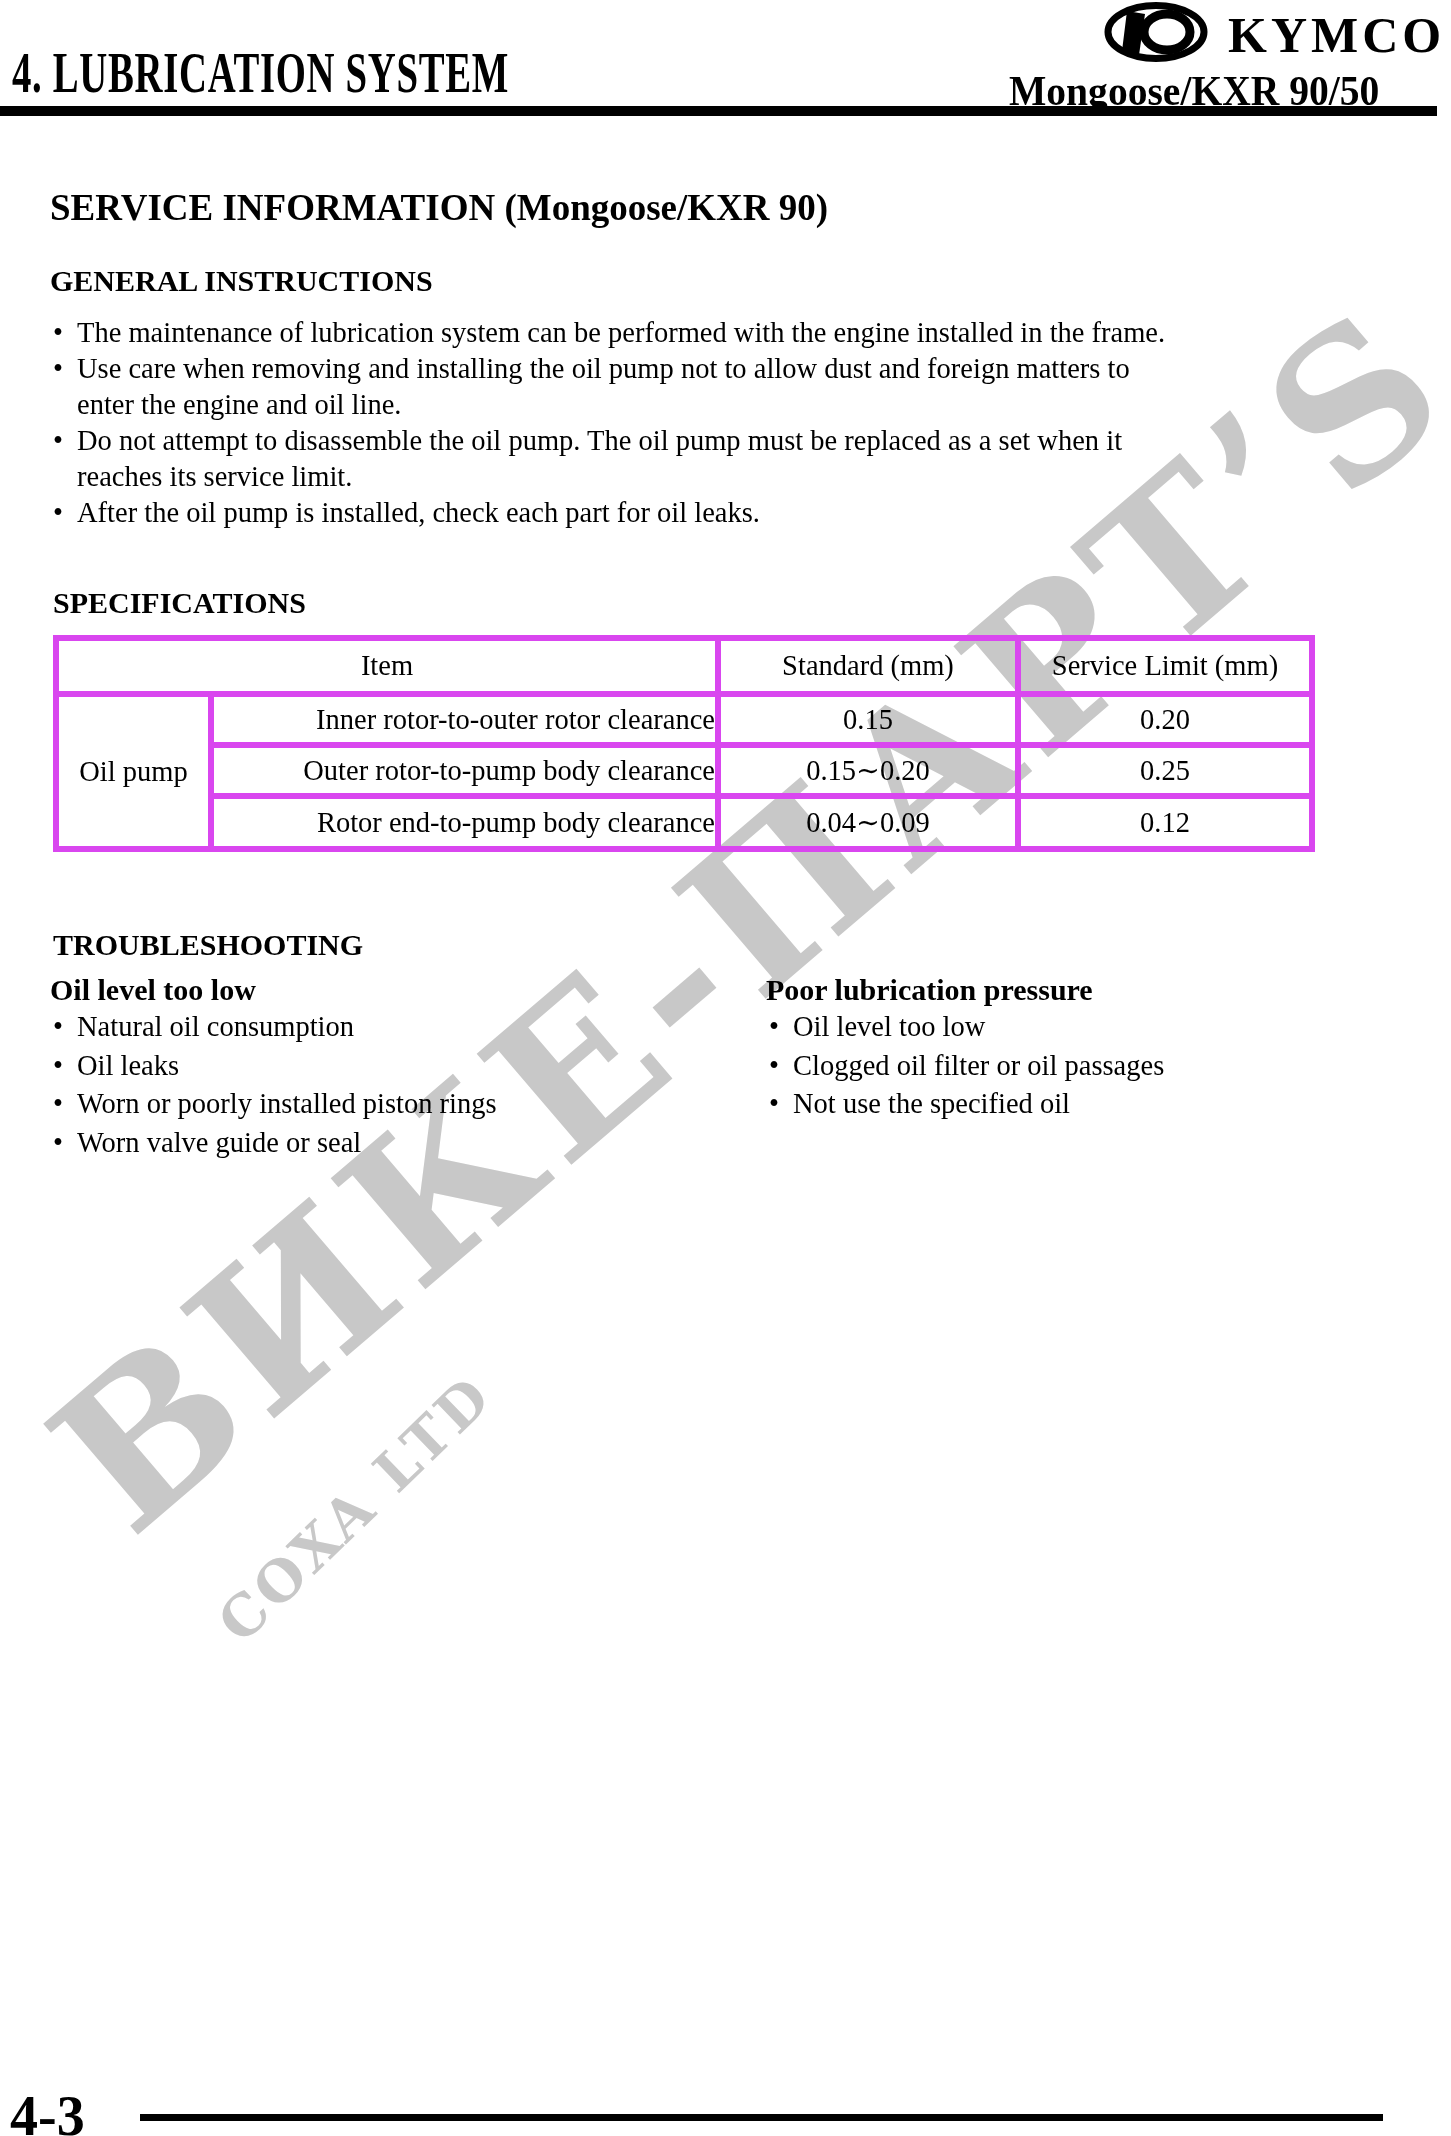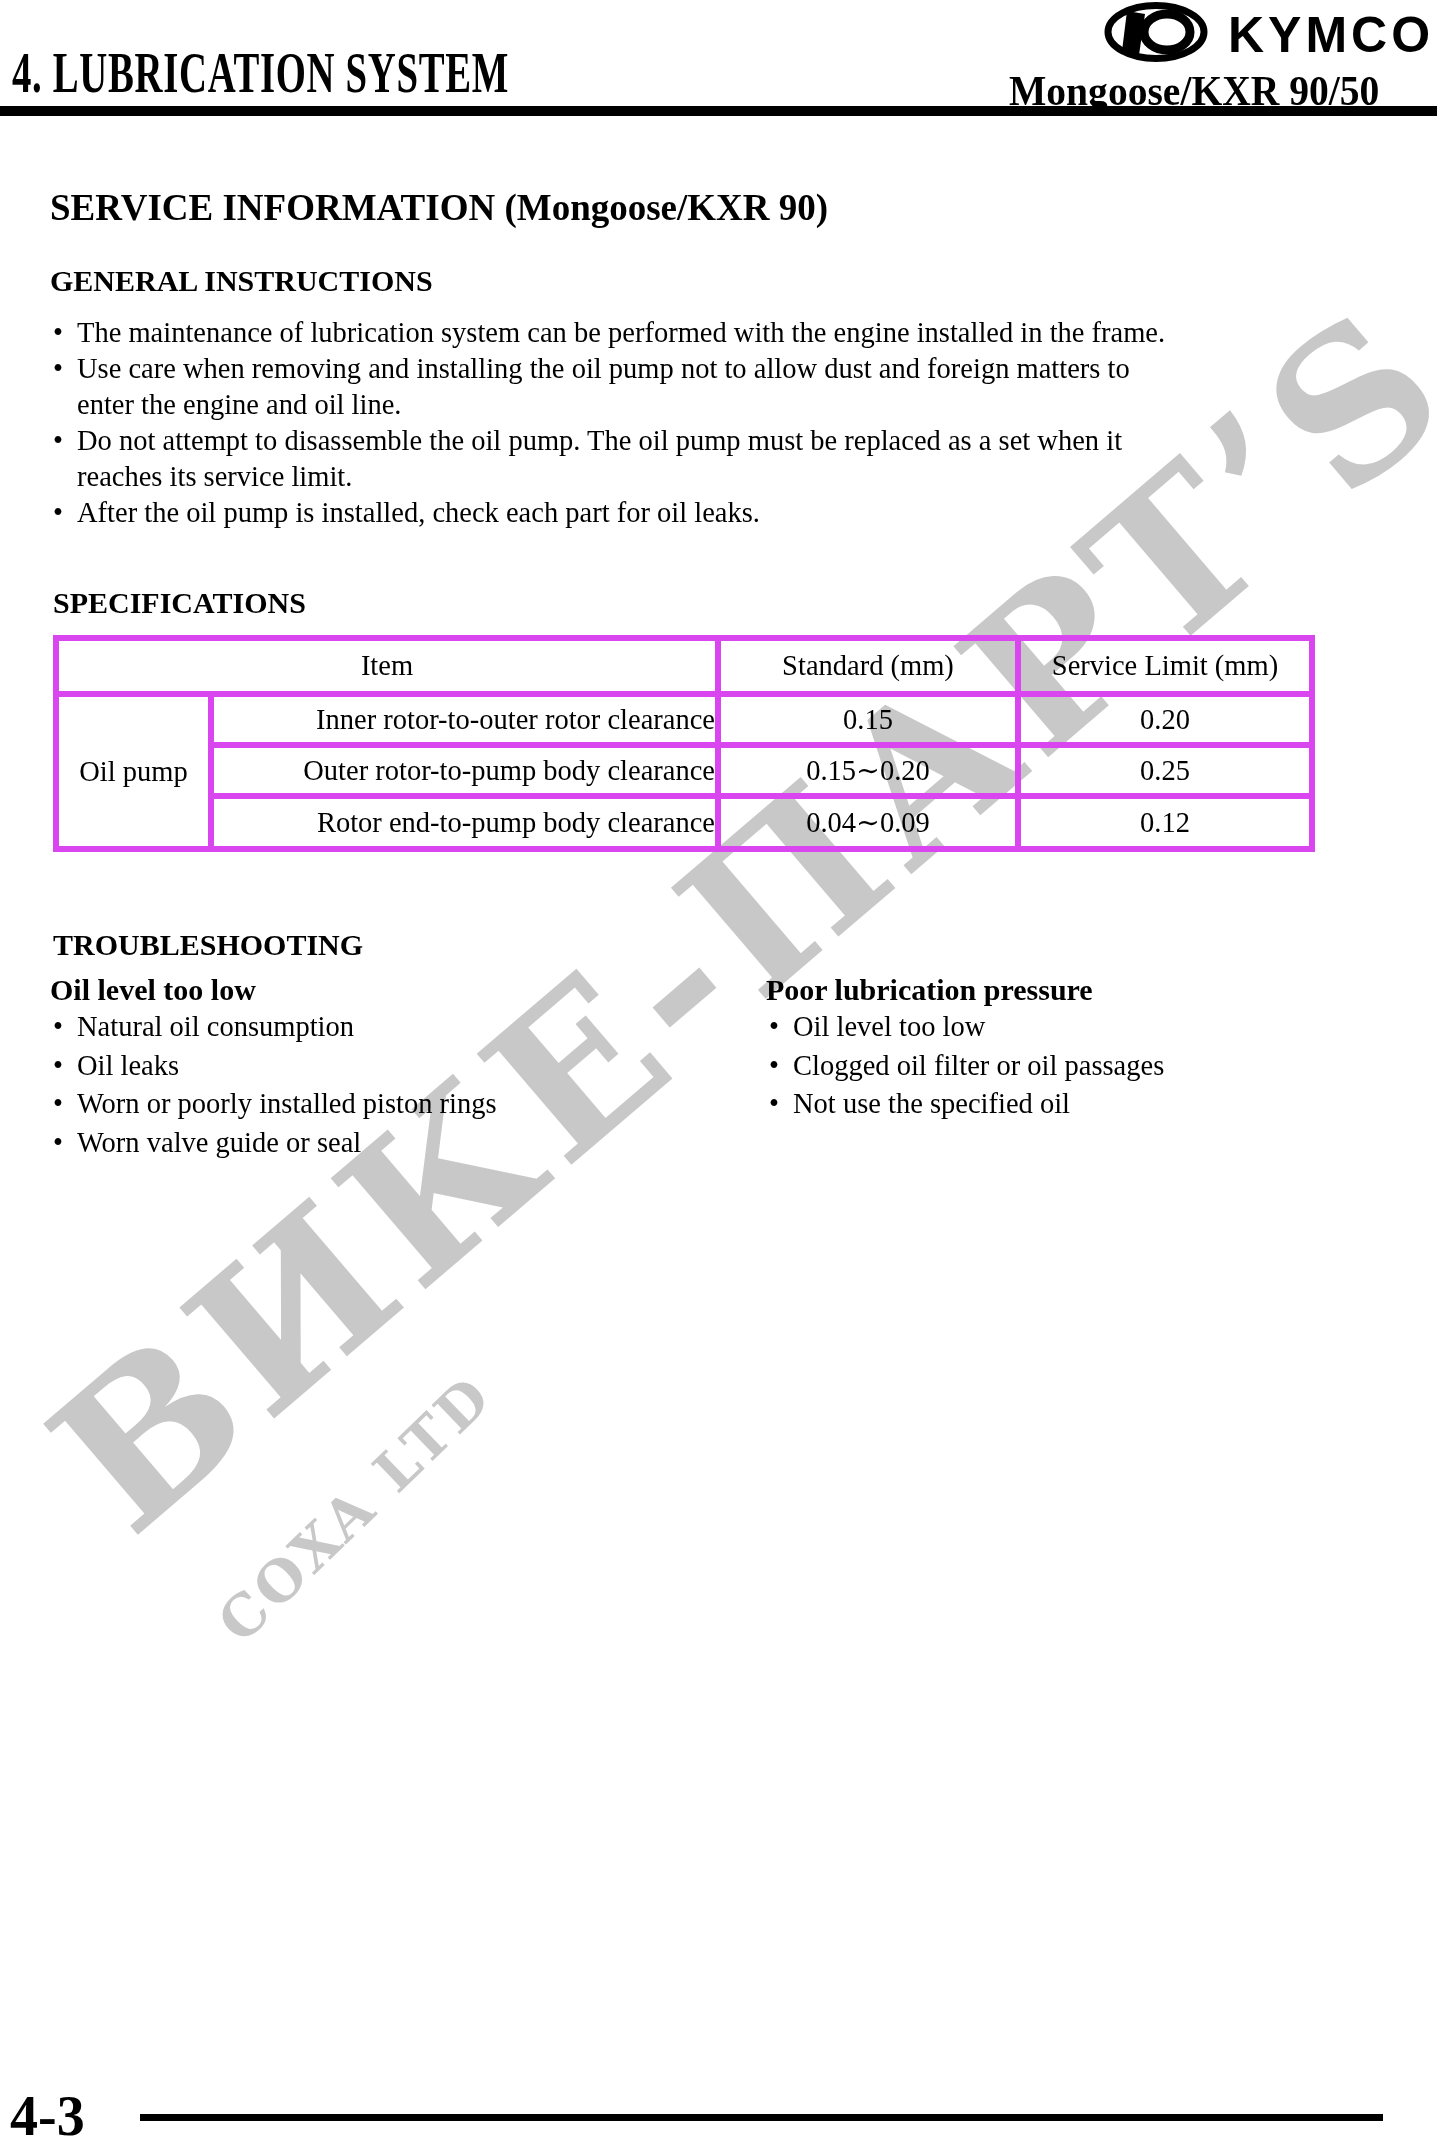--- a/index.html
+++ b/index.html
@@ -17,21 +17,21 @@
   .wm-main{ left:160px; top:1345px; font-size:200px; letter-spacing:10px; transform:rotate(-40.5deg); }
   .wm-sub{ left:250px; top:1590px; font-size:56px; letter-spacing:4px; transform:rotate(-44deg); }
   
   .chapter-title{
     position:absolute; z-index:2; left:12px; top:40px; font-size:57px; font-weight:bold;
     white-space:nowrap; transform:scaleX(0.68); transform-origin:left top; letter-spacing:1px;
   }
   .brand-logo{ position:absolute; z-index:2; left:1104px; top:2px; width:104px; height:60px; }
   .brand-wordmark{
     position:absolute; z-index:2; left:1228px; top:6px; font-size:50px; font-weight:bold;
-    font-family:Liberation Sans, sans-serif; letter-spacing:4px; white-space:nowrap;
+    font-family:Liberation Serif, serif; letter-spacing:4px; white-space:nowrap;
   }
   .model-label{
     position:absolute; z-index:2; left:1009px; top:66px; font-size:43px; font-weight:bold;
     white-space:nowrap; transform:scaleX(0.92); transform-origin:left top;
   }
   .header-rule{ position:absolute; z-index:2; left:0; top:106px; width:1437px; height:10px; background:#000; }
   
   .service-title{ position:absolute; z-index:2; left:50px; top:186px; font-size:37px; font-weight:bold; white-space:nowrap; }
   .general-title{ position:absolute; z-index:2; left:50px; top:264px; font-size:30px; font-weight:bold; white-space:nowrap; }
   .specs-title{ position:absolute; z-index:2; left:53px; top:586px; font-size:30px; font-weight:bold; white-space:nowrap; }

